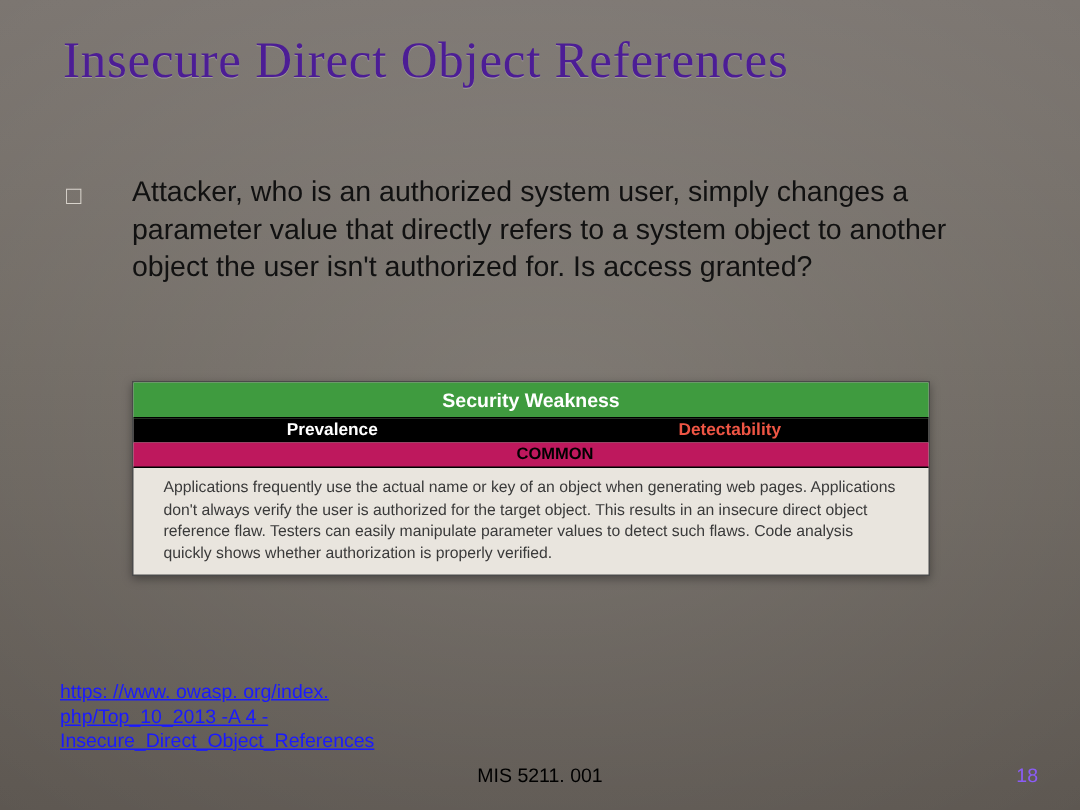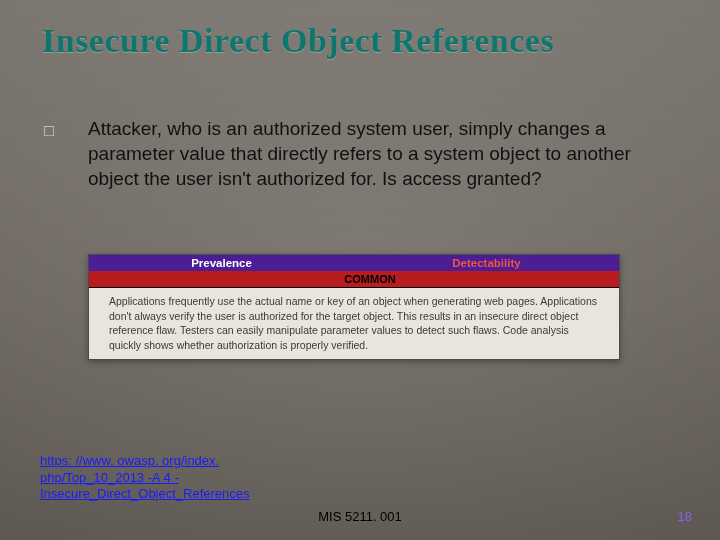--- a/index.html
+++ b/index.html
@@ -11,22 +11,22 @@
         rgba(0,0,0,0) 62%),
       linear-gradient(180deg,#7b7570 0%,#6d6760 45%,#5c5650 100%);
     font-family:Arial,Helvetica,sans-serif;
     position:relative;
     overflow:hidden;
     box-sizing:border-box;
   }
   .title{
     position:absolute;left:42px;top:22px;
     font-family:Georgia,'Times New Roman',serif;
-    font-size:34px;font-weight:700;letter-spacing:.5px;
-    color:#0f766e;
+    font-size:34px;font-weight:400;letter-spacing:.5px;
+    color:#4c1d95;
     text-shadow:0 1px 0 rgba(255,255,255,.25);
   }
   .bullet{
     position:absolute;left:44px;top:122px;
     color:#d8d3cc;font-size:17px;line-height:1;
   }
   .body{
     position:absolute;left:88px;top:116px;width:570px;
     color:#111;font-size:19px;line-height:1.32;
   }
@@ -34,28 +34,28 @@
     position:absolute;left:88px;top:254px;width:530px;
     background:#e9e5de;border:1px solid #4a4a4a;
     box-shadow:0 2px 6px rgba(0,0,0,.35);
   }
   .tbl-head{
     background:#3f9b3f;color:#fff;text-align:center;
     font-weight:700;font-size:13px;padding:4px 0;
     border-bottom:1px solid #000;
   }
   .tbl-sub{
-    display:flex;background:#4c1d95;color:#fff;font-size:11.5px;
+    display:flex;background:#000000;color:#fff;font-size:11.5px;
     font-weight:700;
   }
   .tbl-sub>div{flex:1;text-align:center;padding:2px 0;}
   .tbl-sub .p{color:#fff;}
   .tbl-sub .d{color:#e54;}
   .tbl-val{
-    display:flex;background:#b91c1c;color:#000;font-size:11px;
+    display:flex;background:#be185d;color:#000;font-size:11px;
     font-weight:700;border-bottom:1px solid #000;padding-left:32px;
   }
   .tbl-val>div{flex:1;text-align:center;padding:2px 0;}
   .tbl-desc{
     font-size:10.5px;color:#3a3a3a;padding:6px 20px;line-height:1.4;
   }
   .cite{
     position:absolute;left:40px;bottom:38px;width:222px;
     font-size:13px;line-height:1.25;
     color:#1a1aff;text-decoration:underline;
@@ -71,20 +71,21 @@
 </style>
 </head>
 <body>
 
 <div class="title">Insecure Direct Object References</div>
 
 <div class="bullet">□</div>
 <div class="body">Attacker, who is an authorized system user, simply changes a parameter value that directly refers to a system object to another object the user isn't authorized for. Is access granted?</div>
 
 <div class="tbl-wrap">
+  <div class="tbl-head">Security Weakness</div>
   <div class="tbl-sub">
     <div class="p">Prevalence</div>
     <div class="d">Detectability</div>
   </div>
   <div class="tbl-val">
     <div>COMMON</div>
   </div>
   <div class="tbl-desc">Applications frequently use the actual name or key of an object when generating web pages. Applications don't always verify the user is authorized for the target object. This results in an insecure direct object reference flaw. Testers can easily manipulate parameter values to detect such flaws. Code analysis quickly shows whether authorization is properly verified.</div>
 </div>
 

